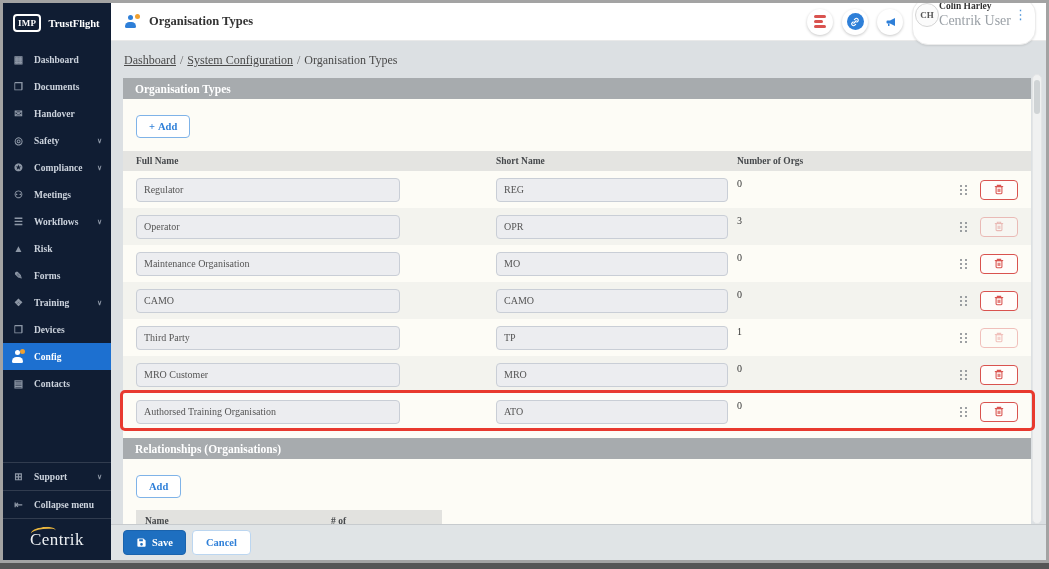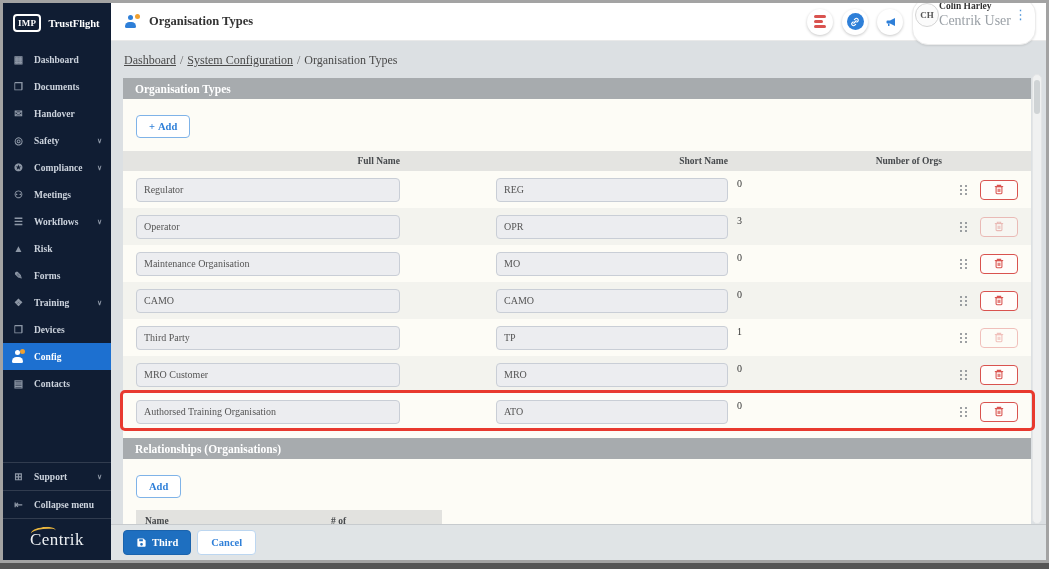--- a/index.html
+++ b/index.html
@@ -65,21 +65,21 @@
   .card{ width:908px; }
   .section-header{ background:#a7abae; color:#fff; font-weight:bold; font-size:11.5px;
                    height:21px; padding:0 12px; display:flex; align-items:center; }
   .card-body{ background:#fdfcf6; padding:8px 0; }
   .add-btn{ margin-left:13px; background:#fff; border:1px solid #7fb3e8; color:#2e7fd8;
             font-weight:bold; font-size:10.5px; border-radius:4px; padding:5px 12px;
             cursor:pointer; font-family:inherit; margin-bottom:13px;margin-top:8px; }
   .add-btn .plus{ margin-right:3px; }
 
   .tgrid{ display:grid; grid-template-columns:264px 96px 232px 1fr 26px 50px; align-items:center; }
-  .thead{ background:#e4e4e1; padding:4px 13px; font-size:9.5px; font-weight:bold; color:#46494c; height:20px;text-align:right; }
+  .thead{ background:#e4e4e1; padding:4px 13px; font-size:9.5px; font-weight:bold; color:#46494c; height:20px; }
   .trow{ padding:6px 13px; height:37px; position:relative; }
   .trow.alt{ background:#f3f3ee; }
   .row-input{ height:24px; background:#ecedf0; border:1px solid #c9ced6; border-radius:4px;
               font-size:10px; color:#555; padding:0 7px; width:100%; font-family:inherit; }
   .num-orgs{ align-self:start; font-size:10px; color:#333; padding:1px 0 0 9px; }
   .drag{ justify-self:end; width:8px; height:12px; position:relative; cursor:grab; }
   .drag i{ position:absolute; top:1px; left:0; width:2px; height:2px; border-radius:50%; background:#7c8287;
            box-shadow:5px 0 0 #7c8287, 0 4px 0 #7c8287, 5px 4px 0 #7c8287, 0 8px 0 #7c8287, 5px 8px 0 #7c8287; }
   .del-btn{ justify-self:end; width:38px; height:20px; border:1px solid #d9534f; border-radius:4px;
             background:#fffdfb; display:flex; align-items:center; justify-content:center; cursor:pointer; }
@@ -412,20 +412,20 @@
       <div class="scroll-track">
         <div class="scroll-thumb"></div>
       </div>
     </div>
 
     <footer class="footer">
       <button class="save-btn">
         <svg width="11" height="11" viewBox="0 0 24 24">
             <path fill="#fff" d="M5 3a2 2 0 0 0-2 2v14a2 2 0 0 0 2 2h14a2 2 0 0 0 2-2V7.8L16.2 3H5zm2 2h8v4H7V5zm5 8a3 3 0 1 1 0 6 3 3 0 0 1 0-6z"></path>
           </svg>
-        <span>Third</span>
+        <span>Save</span>
       </button>
       <button class="cancel-btn">
         <span>Cancel</span>
       </button>
     </footer>
   </div>
 </div>
 
 </body></html>

